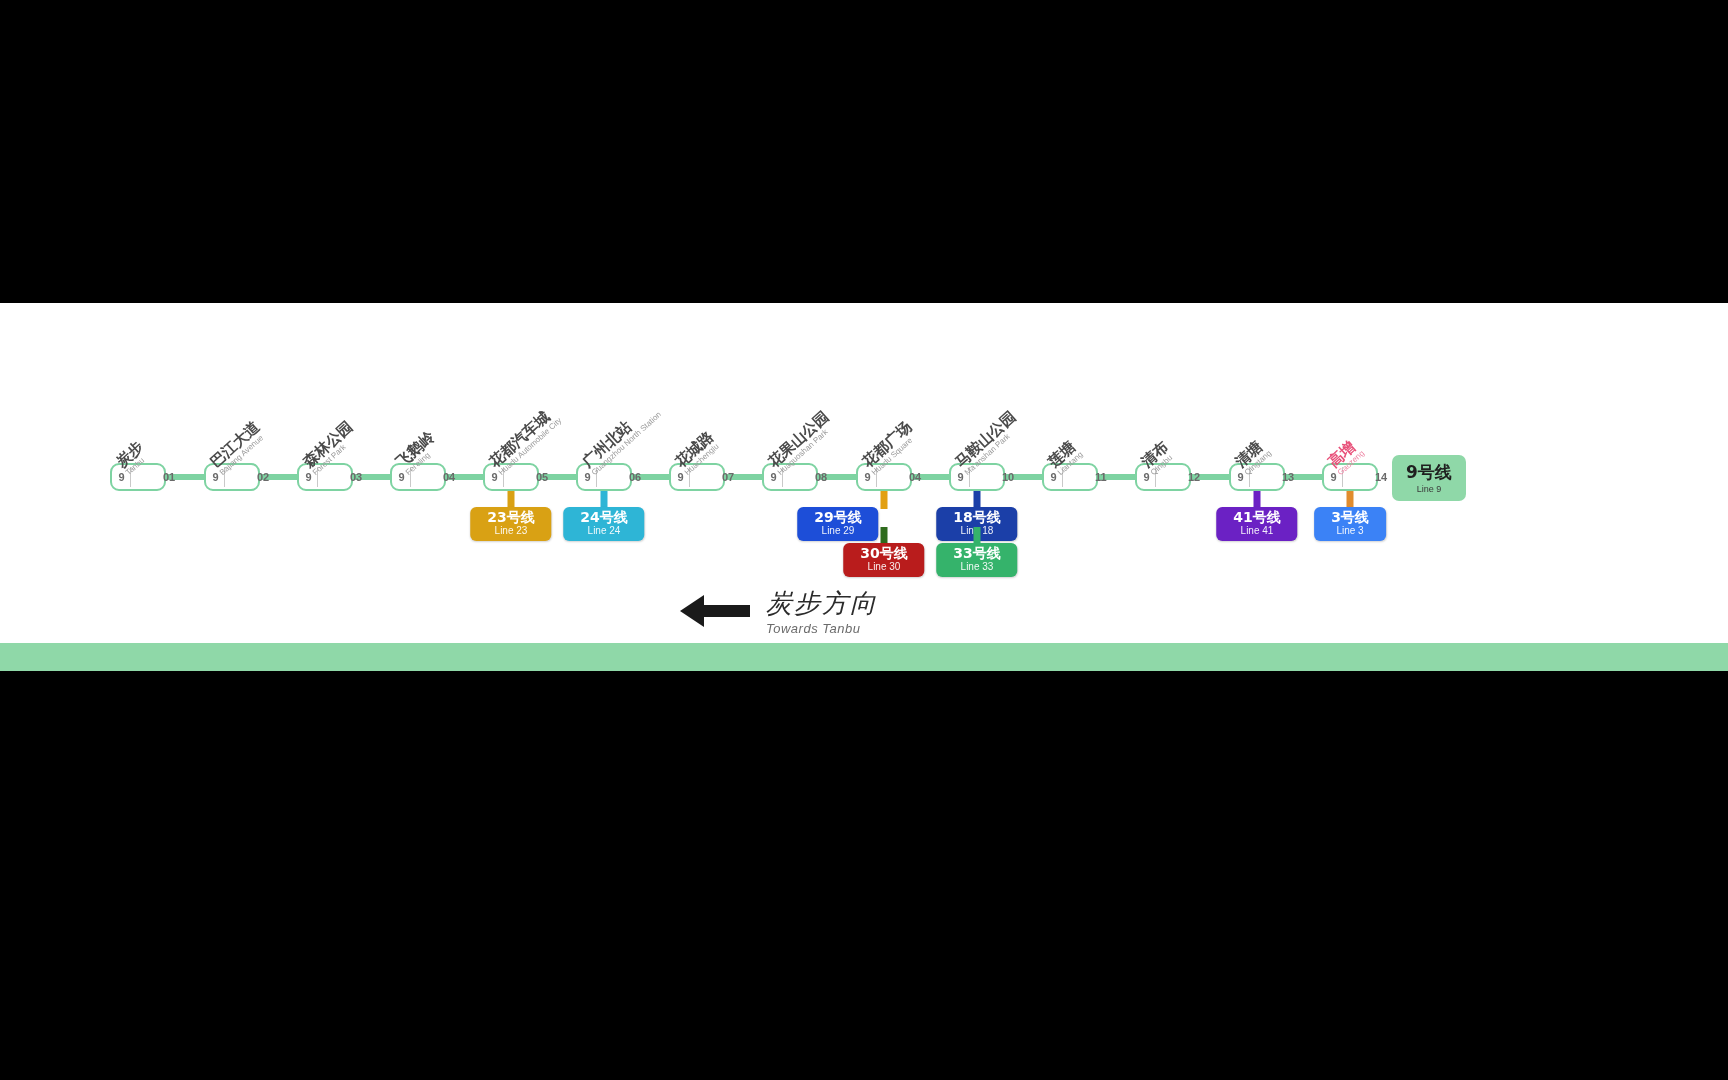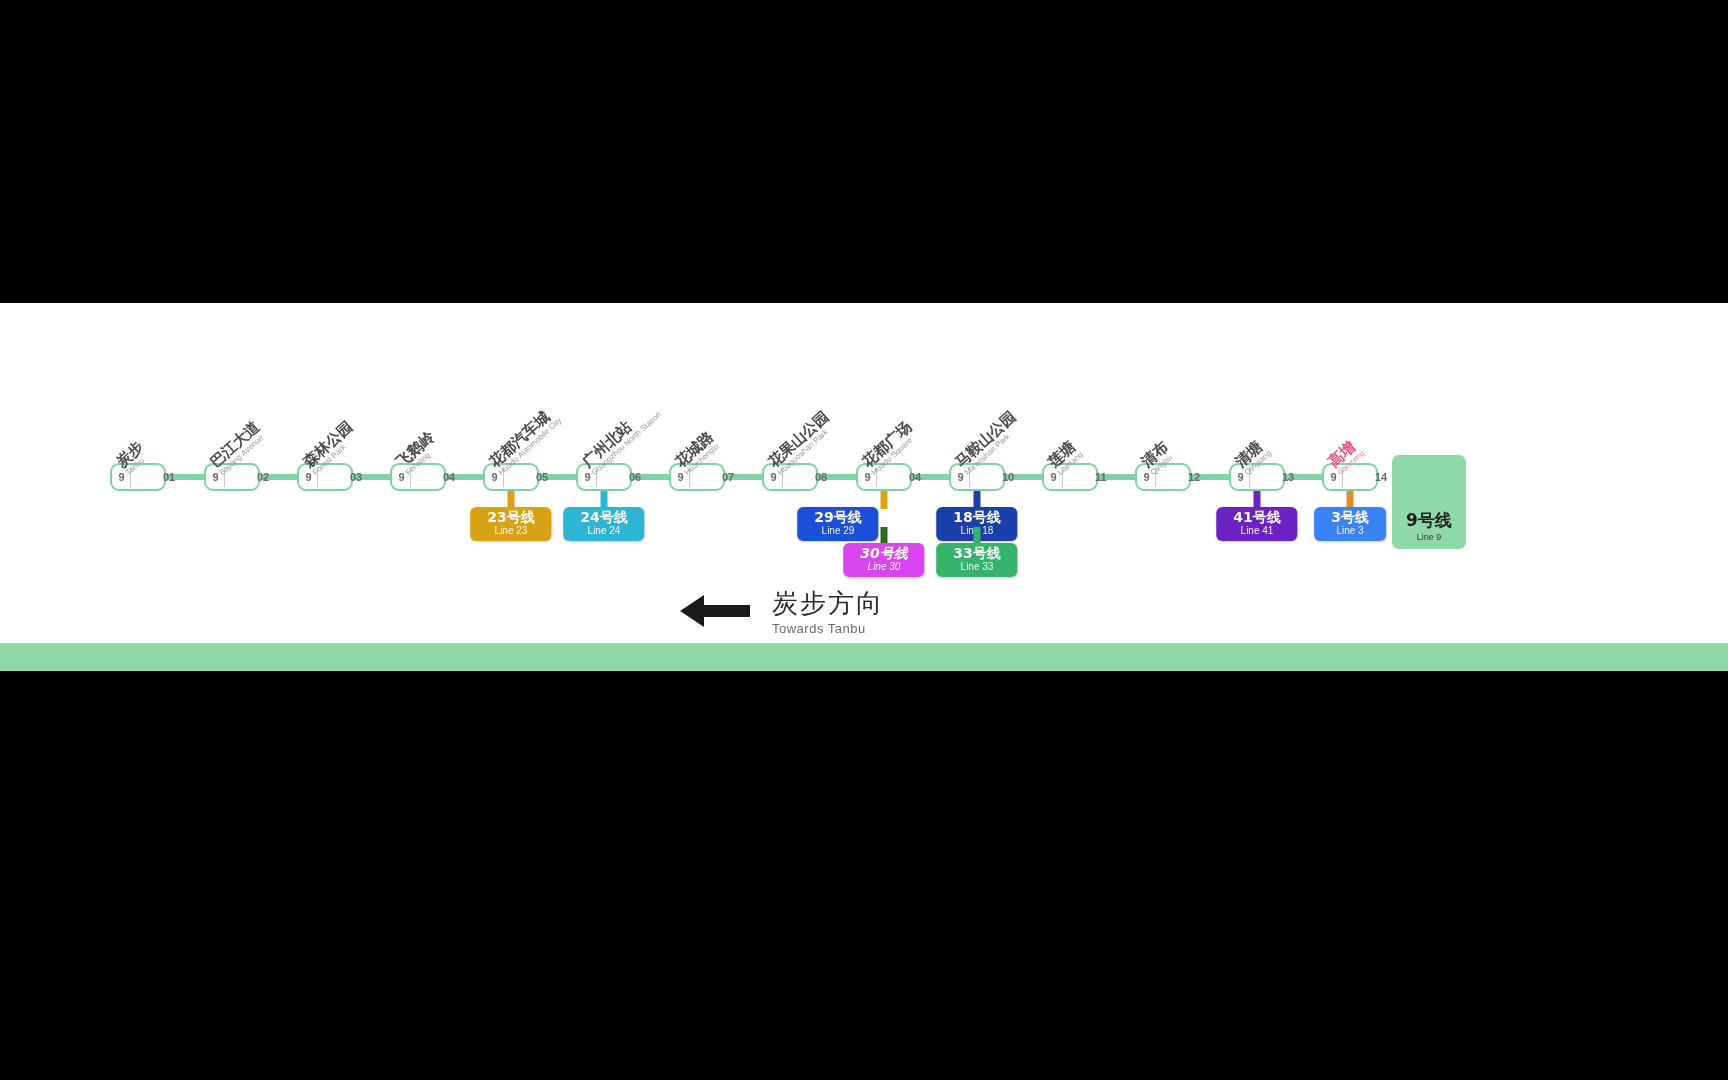--- a/index.html
+++ b/index.html
@@ -138,31 +138,30 @@
 
   
   .line-plate {
     position: absolute; left: 1392px; top: 152px;
     background: #8FD8A8; border-radius: 7px;
     padding: 6px 14px 7px; text-align: center;
   }
   .line-plate .pcn {
     font-size: 17px; font-weight: bold; color: #1f1f1f; display: block;
     font-family: "DejaVu Sans", "Liberation Sans", sans-serif;
-    margin-top: 48px;
   }
   .line-plate .pen {
     font-size: 9px; color: #3a3a3a; display: block;
     font-family: "Liberation Sans", sans-serif;
   }
 
   
   .direction {
     position: absolute; left: 678px; top: 283px;
-    display: flex; align-items: center; gap: 20px;
+    display: flex; align-items: center; gap: 14px; font-style: italic;
   }
   .arrow-ico { display: block; }
   .dir-text .dcn {
     font-size: 26px; color: #2b2b2b; display: block; letter-spacing: 2px;
     font-family: "DejaVu Sans", "Liberation Sans", sans-serif;
   }
   .dir-text .den {
     font-size: 13px; color: #6b6b6b; display: block; letter-spacing: 0.5px;
     font-family: "Liberation Sans", sans-serif;
   }
@@ -285,21 +284,21 @@
         <div class="sname" style="left: 876px; top: 150px;">
           <span class="cn">花都广场</span>
           <span class="en">Huadu Square</span>
         </div>
         <div class="stub" style="left: 884px; top: 188px; background: rgb(226, 160, 19);"></div>
         <div class="badge" style="left: 838px; top: 204px; background: #1d4ed8;">
           <span class="bcn">29号线</span>
           <span class="ben">Line 29</span>
         </div>
         <div class="stub" style="left: 884px; top: 224px; background: rgb(47, 107, 30);"></div>
-        <div class="badge" style="left: 884px; top: 240px; background: #d946ef; font-style: italic;">
+        <div class="badge" style="left: 884px; top: 240px; background: #b91c1c;">
           <span class="bcn">30号线</span>
           <span class="ben">Line 30</span>
         </div>
         <div class="station" style="left: 977px;">
           <div class="node">
             <span class="ln">9</span>
             <span class="divider"></span>
             <span class="no">10</span>
           </div>
         </div>

